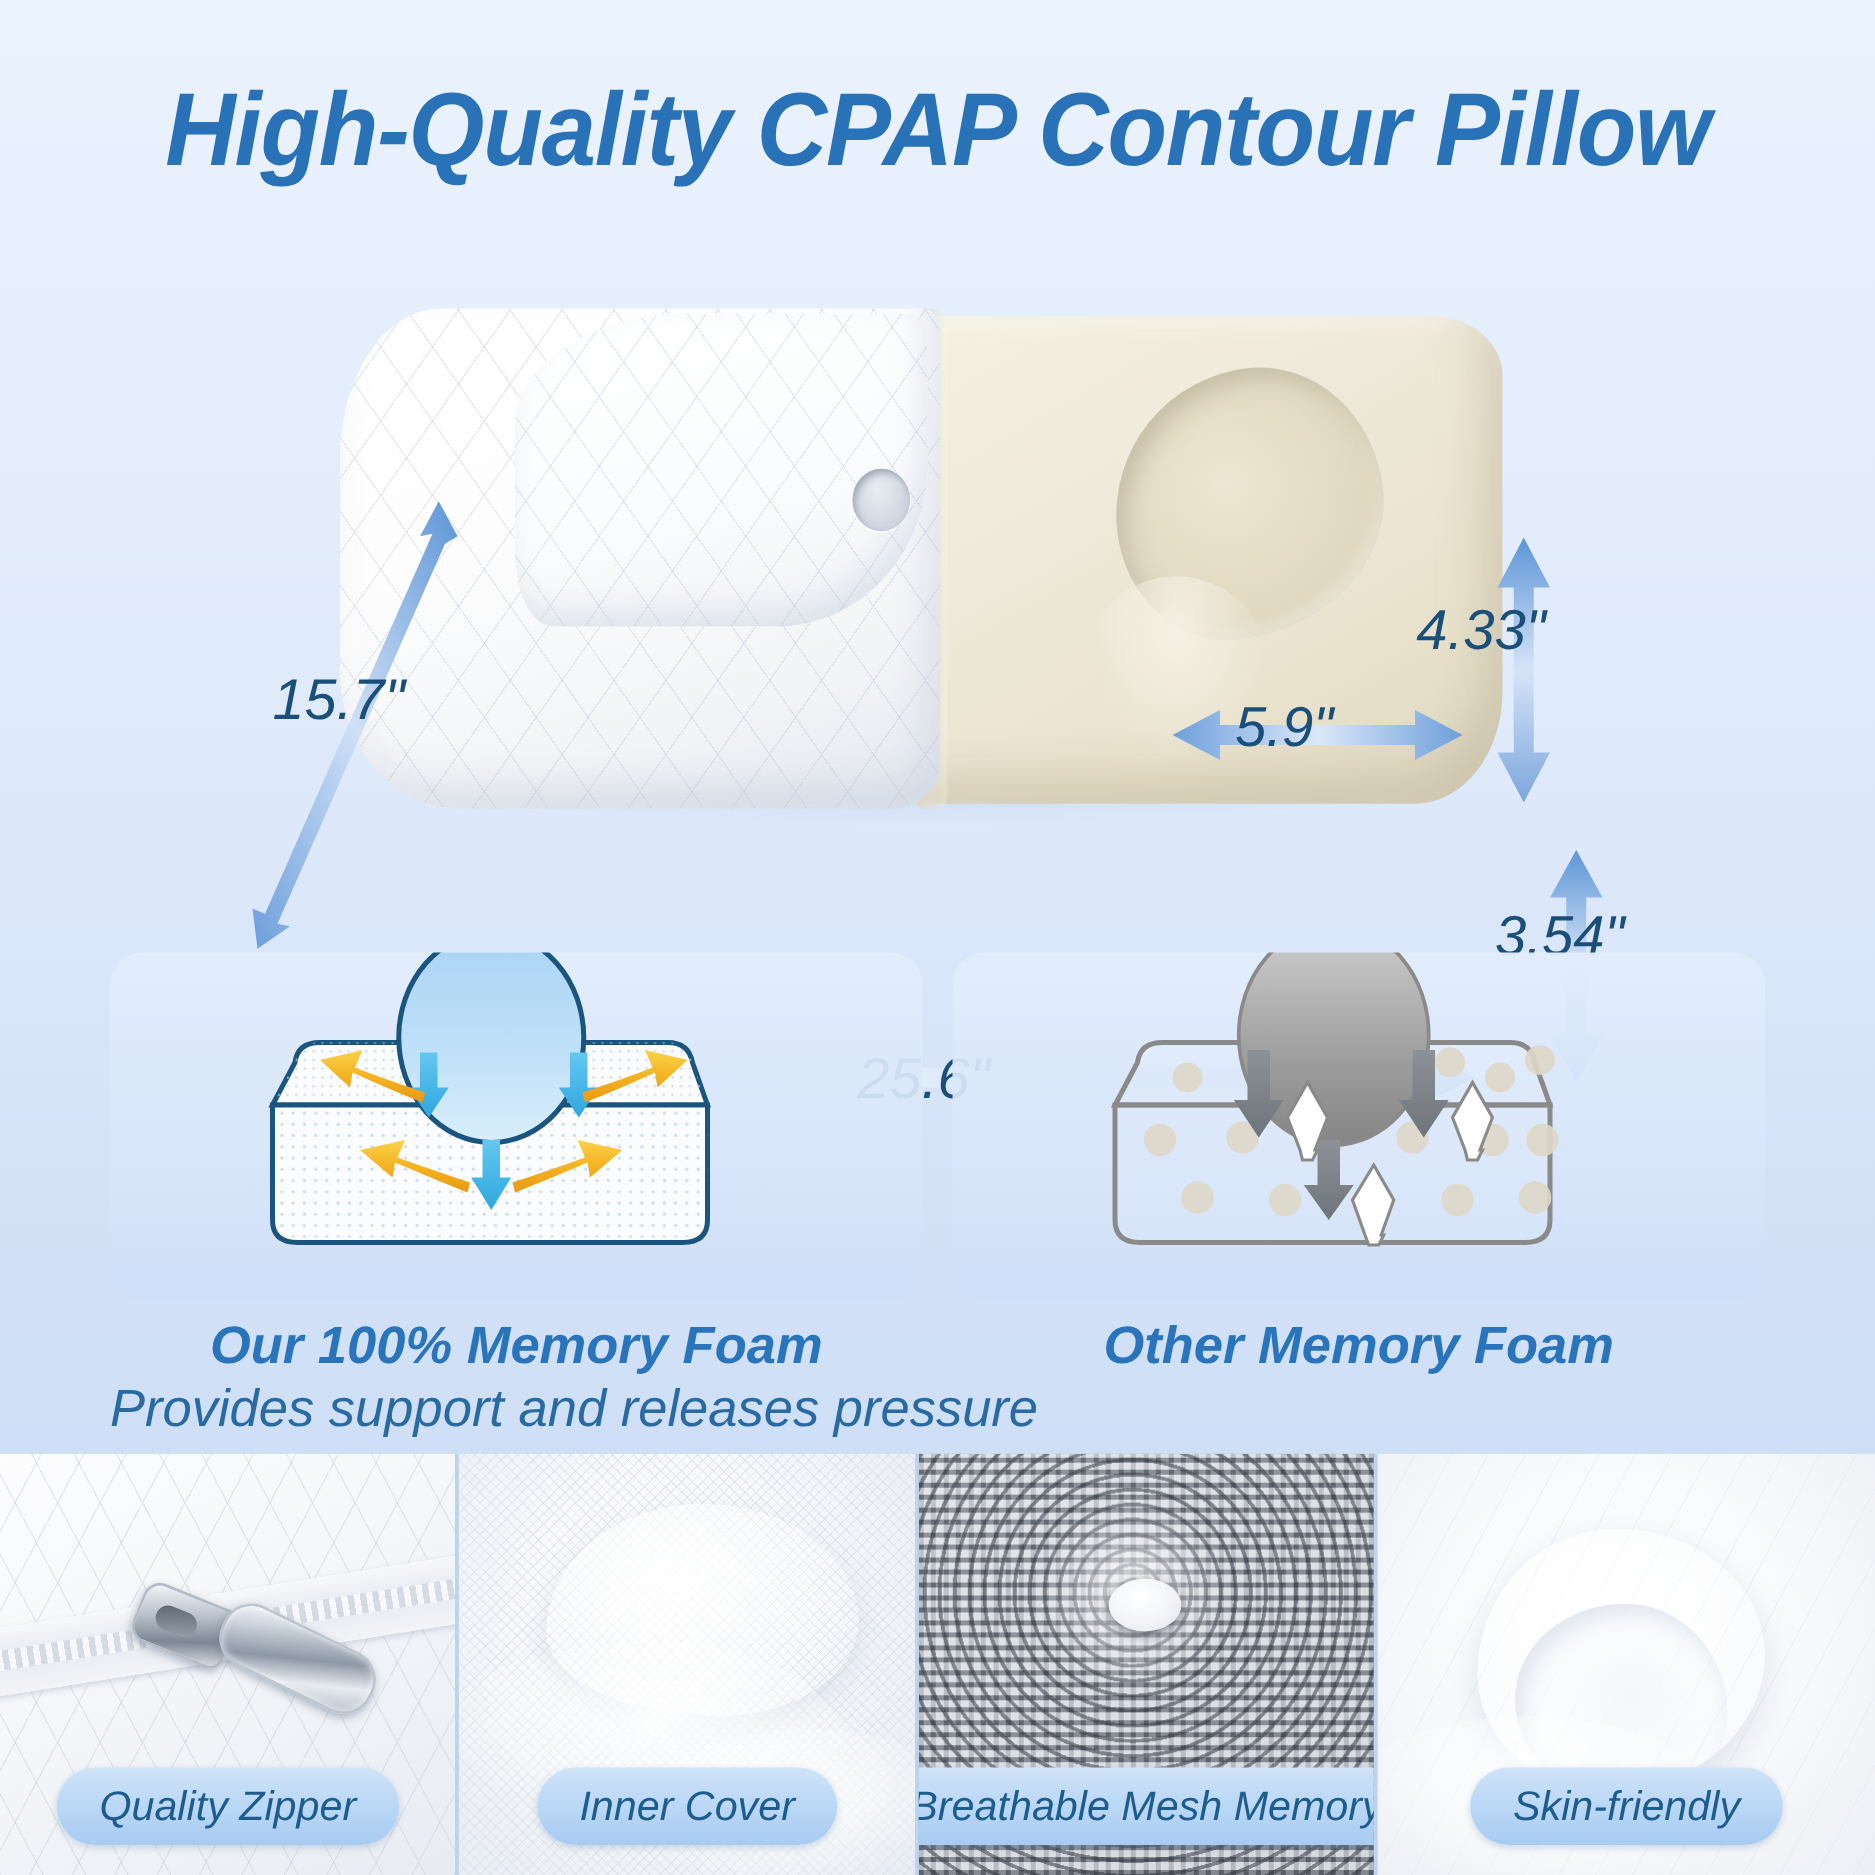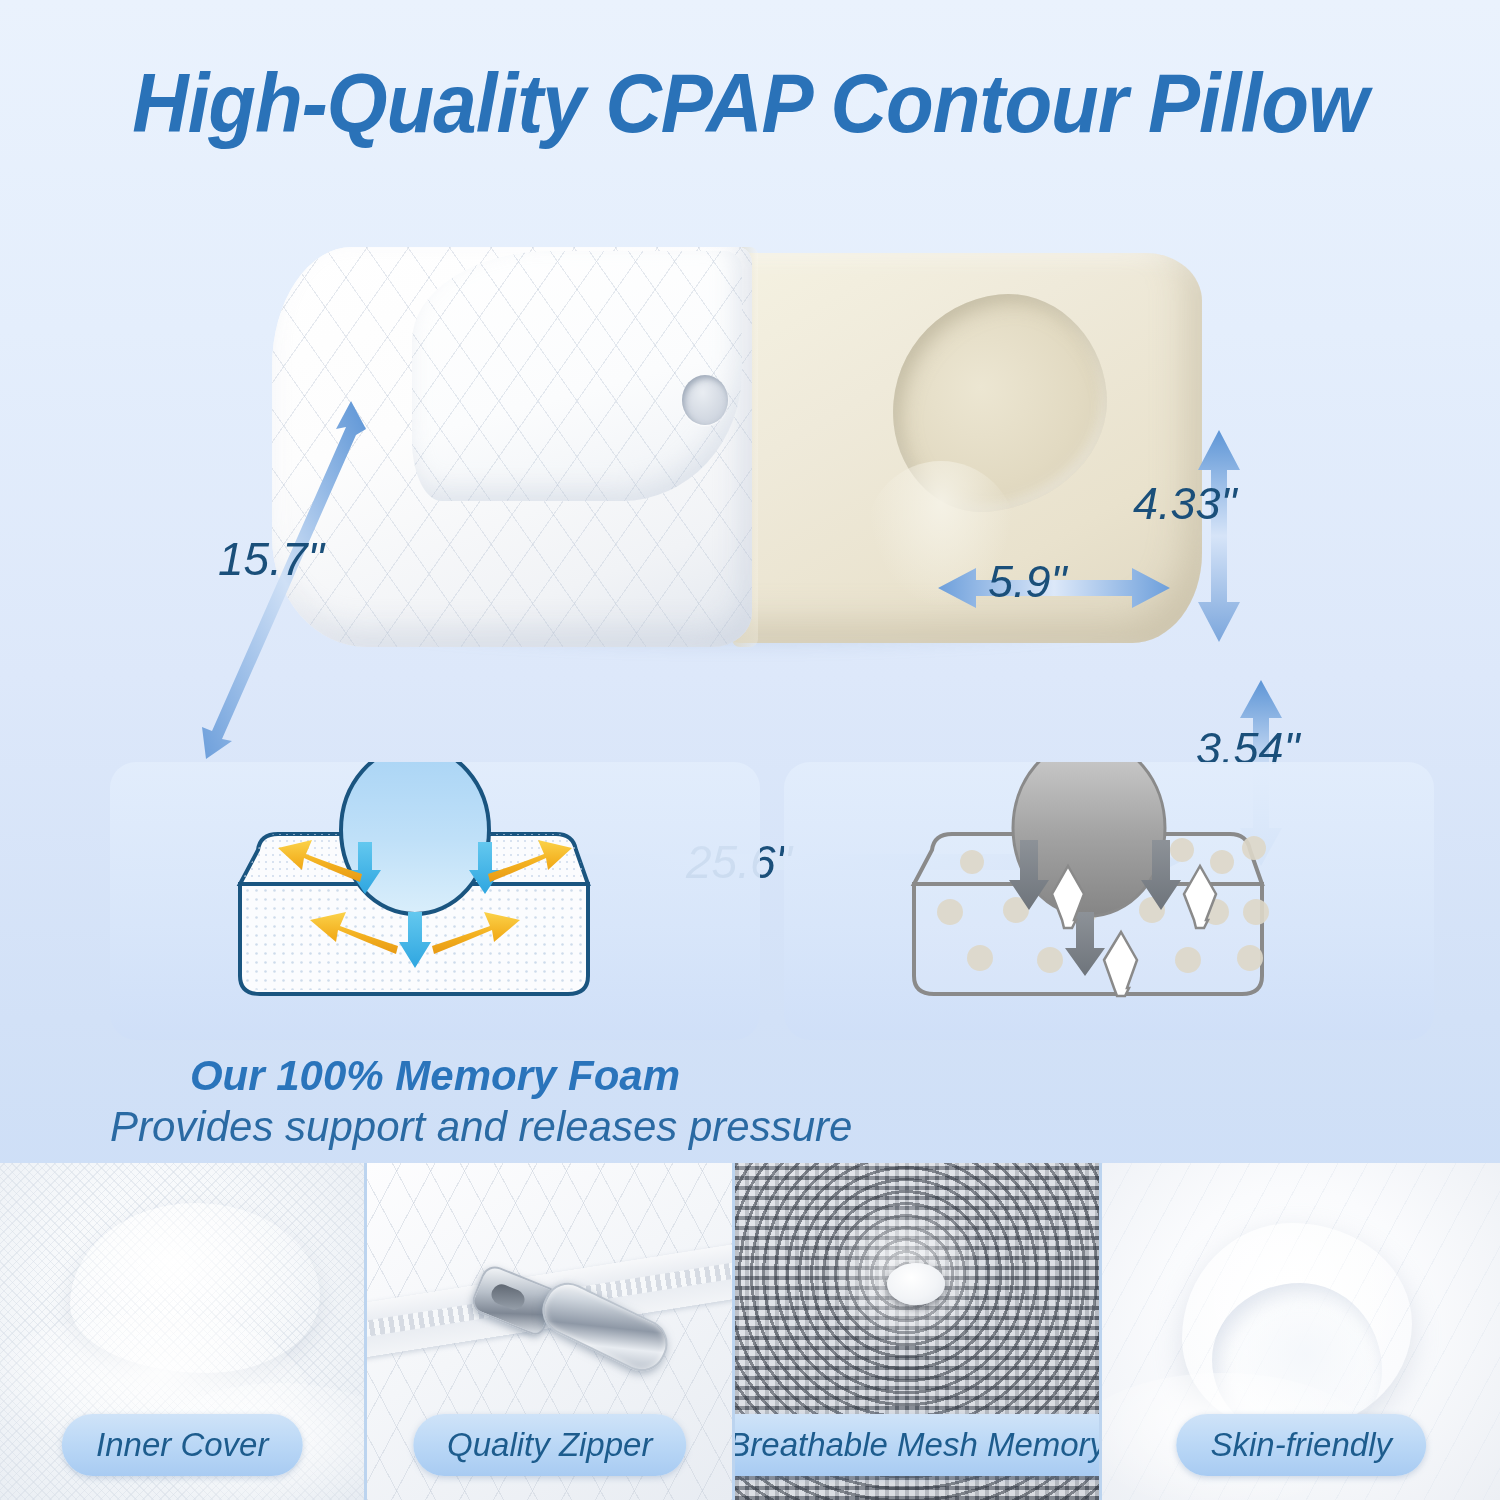--- a/index.html
+++ b/index.html
@@ -136,21 +136,21 @@
   #lab-256{left:686px;top:658px;font-size:46px;}
 
   .arrow-svg{position:absolute;overflow:visible;}
   #arr-diag{left:170px;top:215px;}
   #arr-433 {left:1196px;top:250px;}
   #arr-59  {left:938px;top:386px;}
   #arr-354 {left:1238px;top:500px;}
   #arr-256 {left:280px;top:660px;}
 
   
-  #compare{position:absolute;left:0;top:762px;width:1252px;height:400px;margin-left:22px;}
+  #compare{position:absolute;left:0;top:762px;width:1252px;height:400px;}
   .cmp-card{
     position:absolute;top:0;width:650px;height:278px;
     border-radius:26px;
     background:linear-gradient(180deg,rgba(226,237,252,.95) 0%,rgba(216,230,250,.9) 60%,rgba(207,223,248,.85) 100%);
   }
   #card-left{left:88px;}
   #card-right{left:762px;}
 
   .cmp-text{position:absolute;top:288px;width:650px;text-align:center;}
   #text-left{left:88px;}
@@ -472,43 +472,44 @@
         <path d="M368 78 L386 78 L386 118 L397 118 L377 148 L357 118 L368 118 Z" fill="url(#gArr)"></path>
         <path d="M292 150 L310 150 L310 186 L321 186 L301 214 L281 186 L292 186 Z" fill="url(#gArr)"></path>
 
         <path d="M278 158 L268 132 L284 104 L300 132 L290 158 L292 158 L288 166 L280 166 Z" fill="#ffffff" stroke="#8a8a8a" stroke-width="2.5"></path>
         <path d="M410 158 L400 132 L416 104 L432 132 L422 158 L424 158 L420 166 L412 166 Z" fill="#ffffff" stroke="#8a8a8a" stroke-width="2.5"></path>
         <path d="M330 226 L320 198 L337 170 L353 198 L343 226 L345 226 L341 234 L333 234 Z" fill="#ffffff" stroke="#8a8a8a" stroke-width="2.5"></path>
       </svg>
     </div>
 
     <div class="cmp-text" id="text-right">
+      <div class="cmp-title">Other Memory Foam</div>
     </div>
   </div>
 
   <div id="strip">
-
-    <div class="photo" id="ph-inner">
-      <div class="ph-bg" id="inner-bg"></div>
-      <div id="inner-fold1"></div>
-      <div id="inner-fold2"></div>
-      <div id="inner-fold3"></div>
-      <div class="badge">Inner Cover</div>
-    </div>
 
     <div class="photo" id="ph-zipper">
       <div class="ph-bg" id="zip-bg"></div>
       <div id="zip-tape"></div>
       <div id="zip-teeth"></div>
       <div id="zip-slider"></div>
       <div id="zip-slider-hole"></div>
       <div id="zip-pull"></div>
       <div class="badge">Quality Zipper</div>
     </div>
 
+    <div class="photo" id="ph-inner">
+      <div class="ph-bg" id="inner-bg"></div>
+      <div id="inner-fold1"></div>
+      <div id="inner-fold2"></div>
+      <div id="inner-fold3"></div>
+      <div class="badge">Inner Cover</div>
+    </div>
+
     <div class="photo" id="ph-mesh">
       <div class="ph-bg" id="mesh-bg"></div>
       <div id="mesh-grommet"></div>
       <div class="badge">Breathable Mesh Memory</div>
     </div>
 
     <div class="photo" id="ph-skin">
       <div class="ph-bg" id="skin-bg"></div>
       <div id="skin-fold1"></div>
       <div id="skin-fold2"></div>

